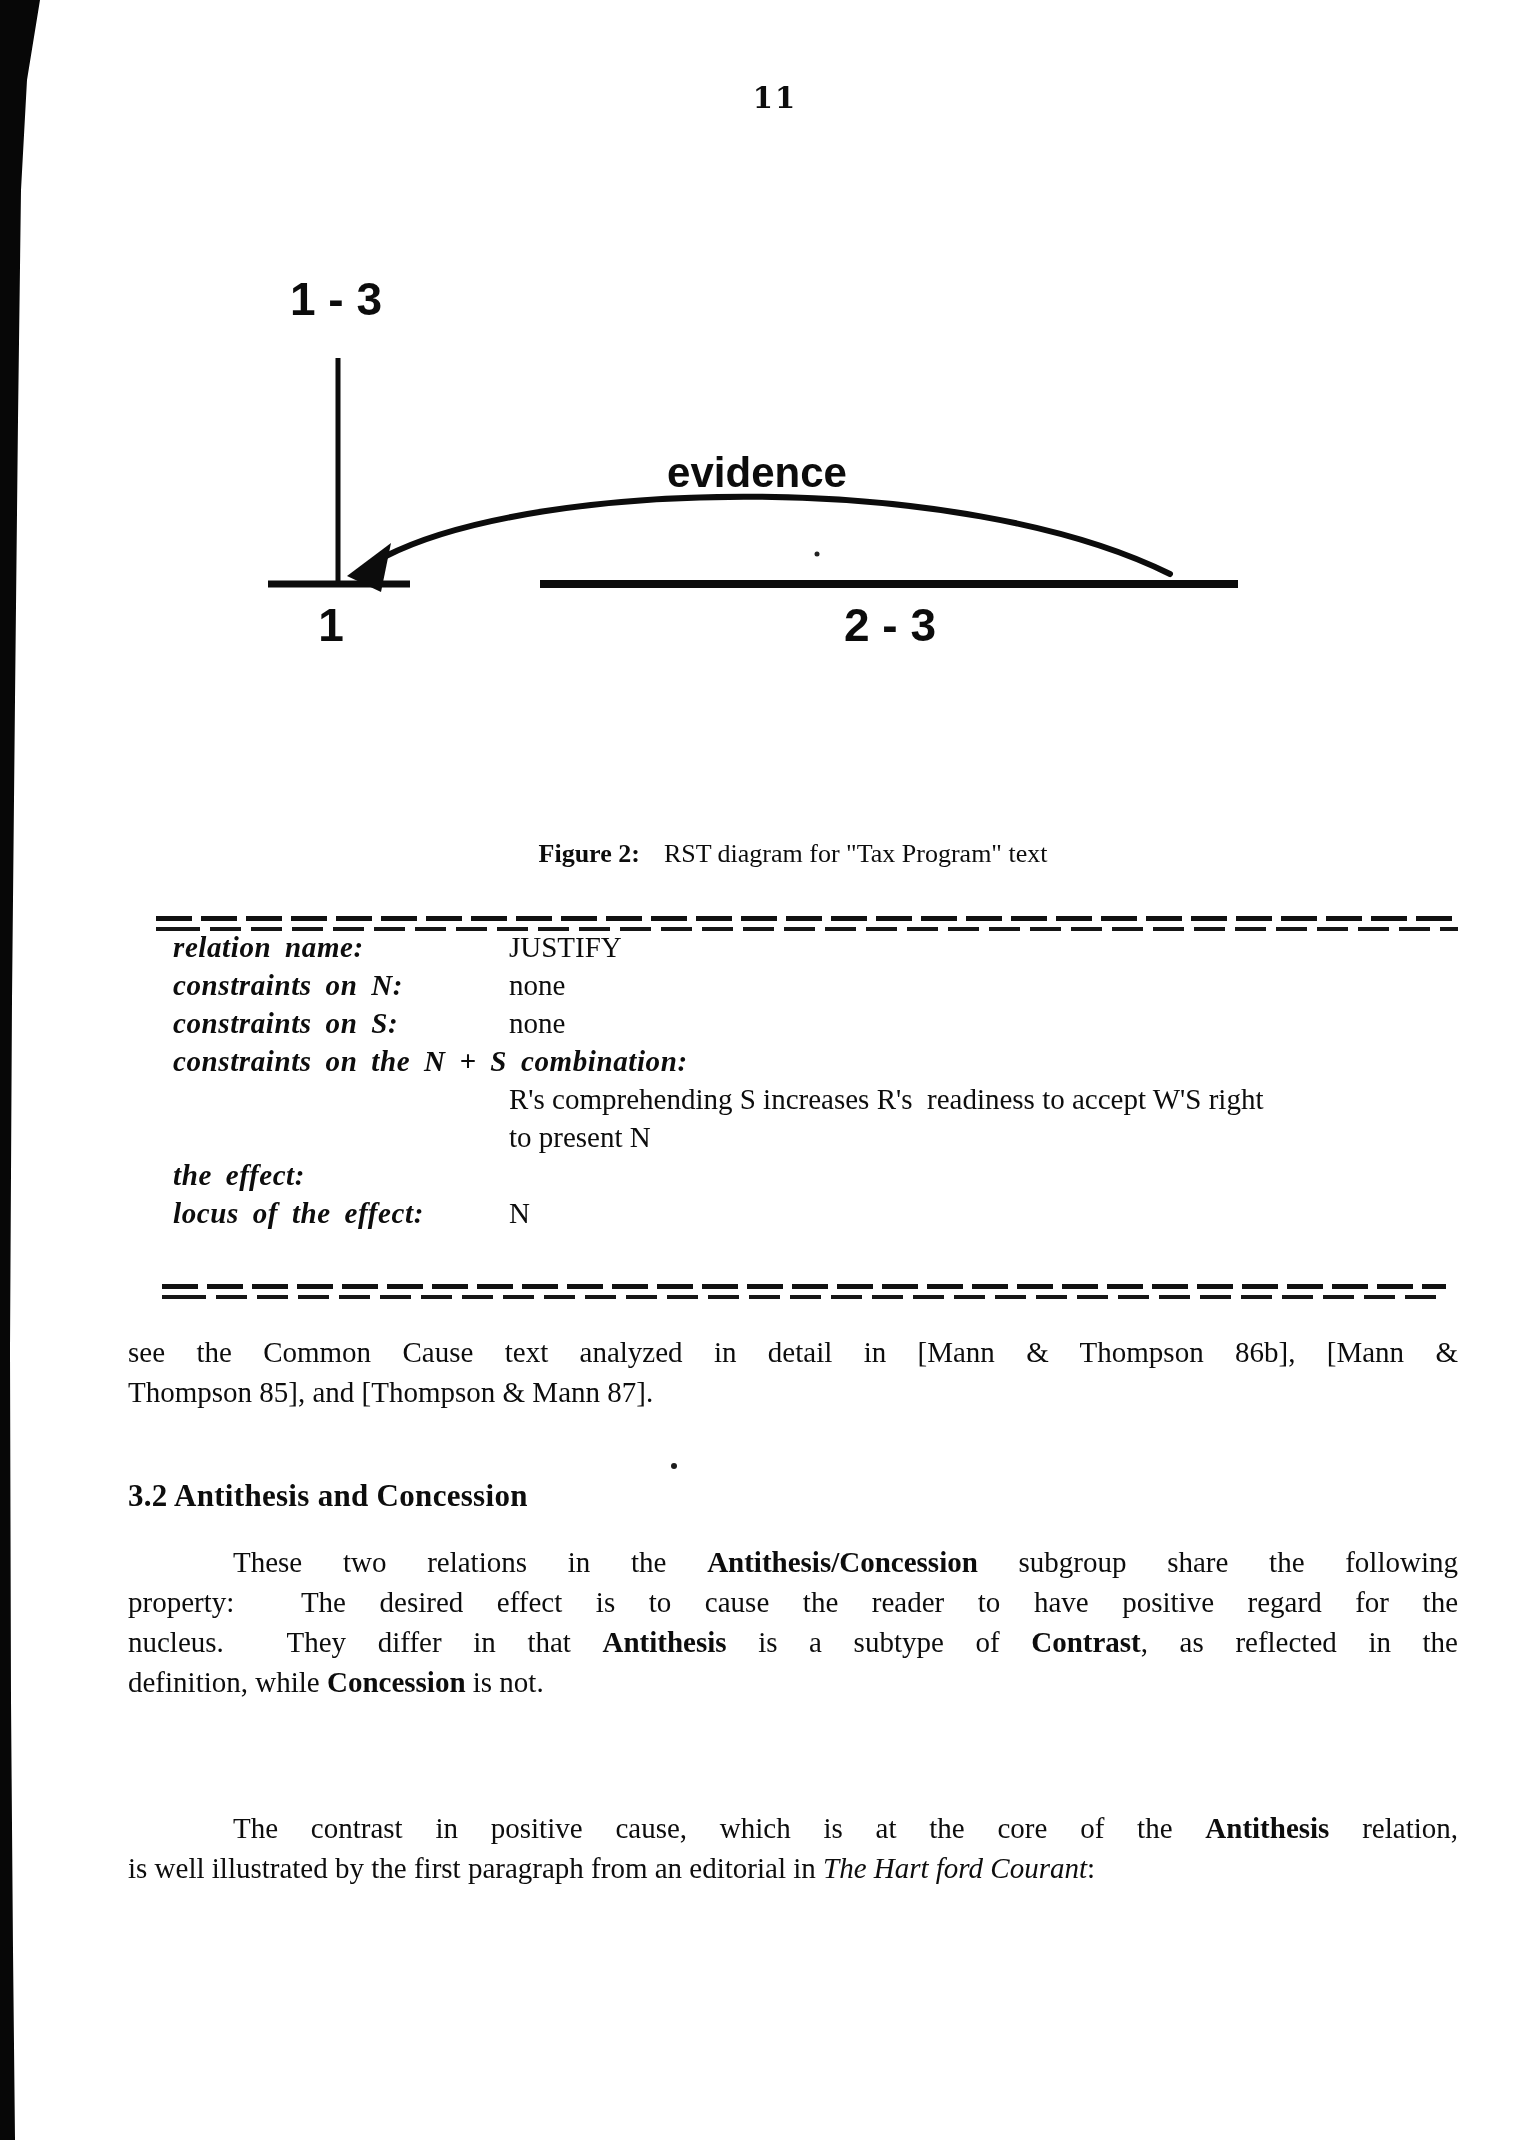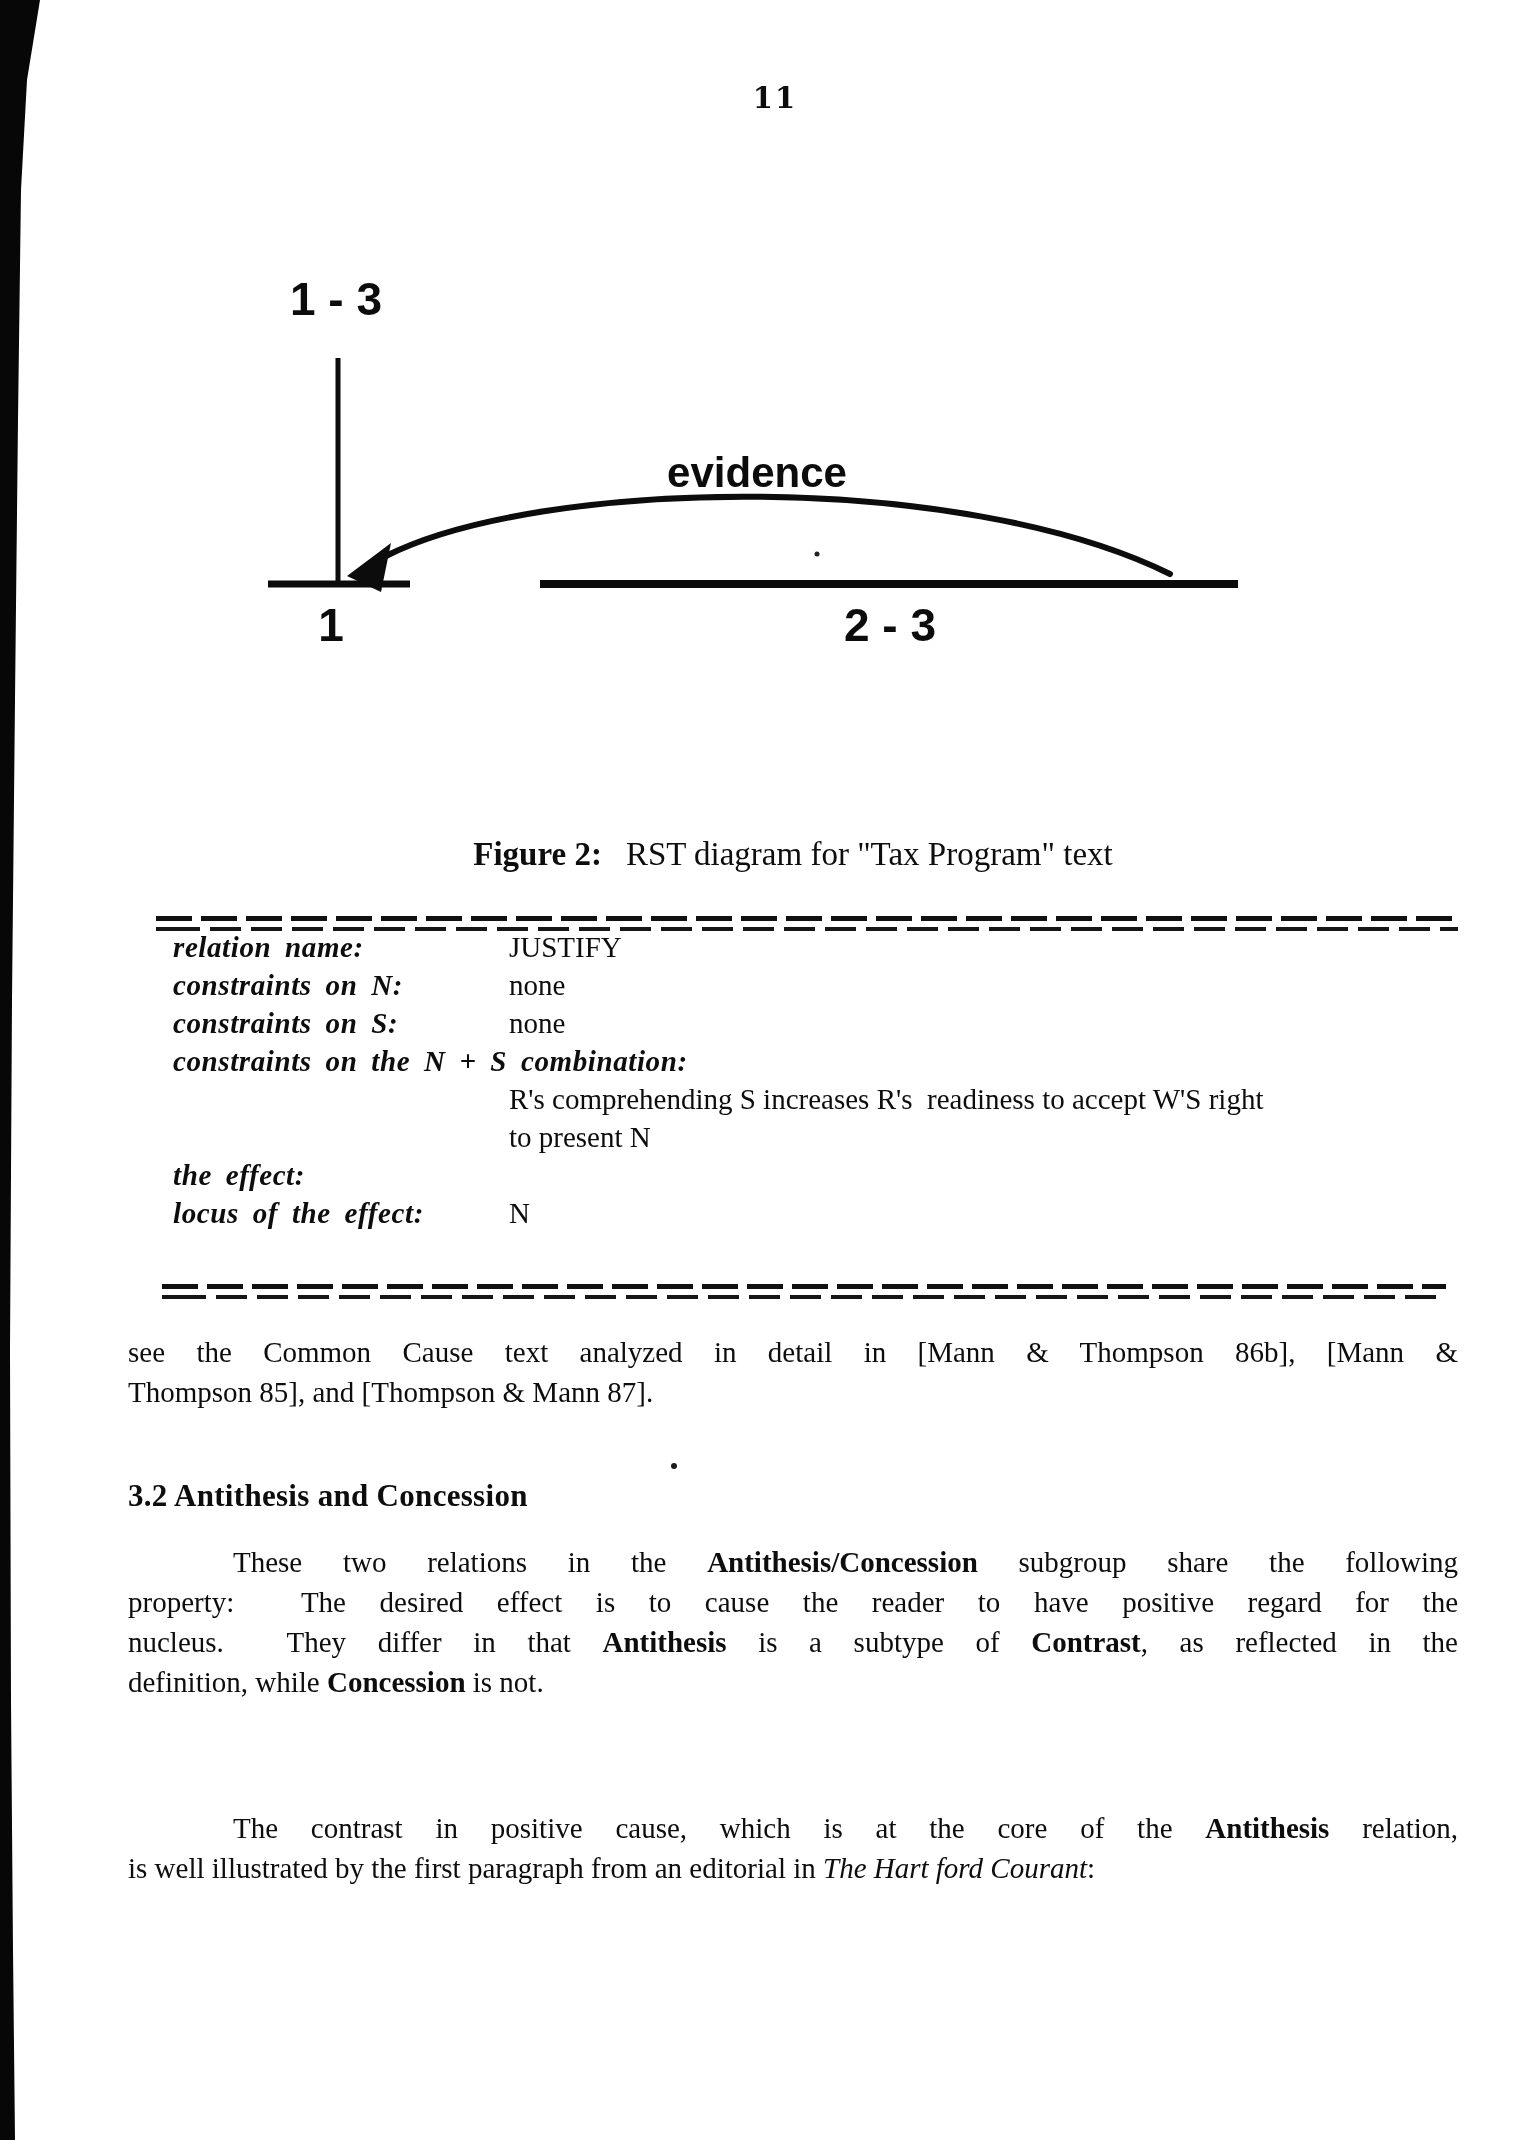--- a/index.html
+++ b/index.html
@@ -22,21 +22,21 @@
   
   #diagram{position:absolute; left:0; top:0; width:1536px; height:760px;}
   .diag-label{
     font-family:"Liberation Sans", sans-serif; font-weight:700; font-size:46px;
     fill:#0c0c0c; letter-spacing:0px;
   }
   .diag-label-small{font-size:42px;}
   
   .caption{
     position:absolute; left:128px; top:834px; width:1330px; text-align:center;
-    font-size:33px; line-height:40px; white-space:pre;
+    font-size:26px; line-height:40px; white-space:pre;
   }
   .cap-tag{font-weight:700; margin-right:24px;}
   
   .sep{position:absolute; left:156px; width:1302px; height:16px;}
   .sep .row1{
     height:5px;
     background:repeating-linear-gradient(90deg,#111 0px,#111 36px,rgba(0,0,0,0) 36px,rgba(0,0,0,0) 45px);
   }
   .sep .row2{
     height:4px; margin-top:6px;

